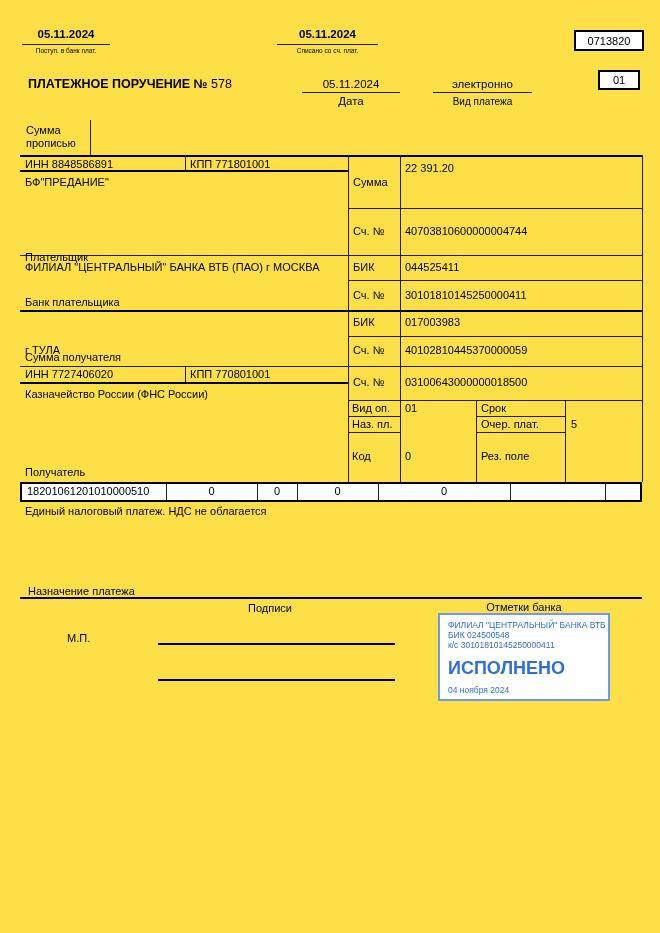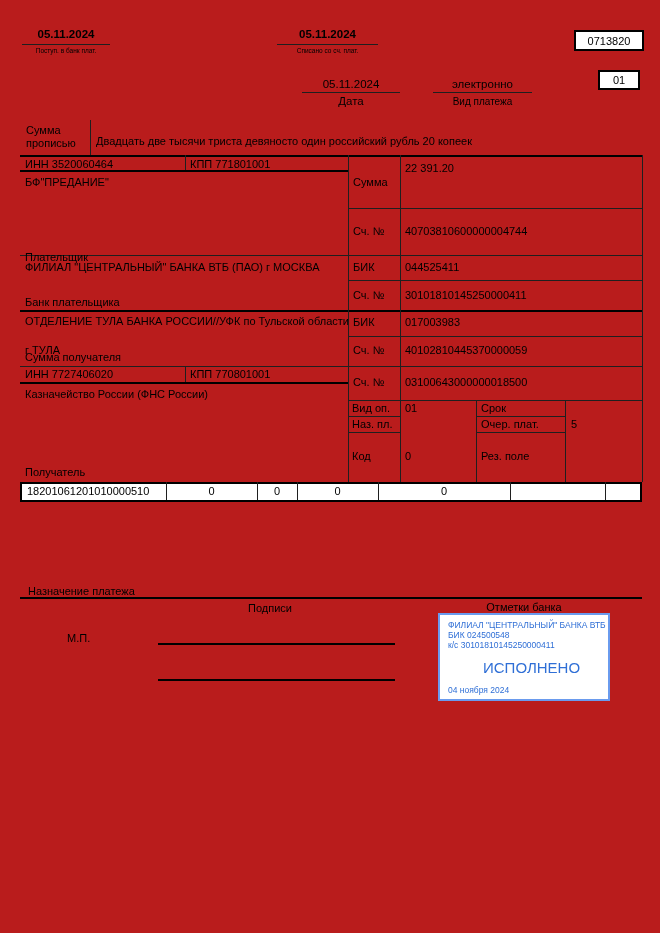--- a/index.html
+++ b/index.html
@@ -1,69 +1,72 @@
 <!DOCTYPE html>
 <html><head>
 <meta charset="utf-8">
 <style>
   html,body { margin:0; padding:0; background:#fff; }
-  .page { position:relative; width:660px; height:933px; background:#b91c1c;
+  .page { position:relative; width:660px; height:933px; background:#fde047;
           font-family:"Liberation Sans", sans-serif; color:#000; overflow:hidden; }
   .t  { position:absolute; font-size:11px; line-height:13px; white-space:nowrap; color:#000; }
   .tc { text-align:center; }
   .ts { font-size:6.5px; line-height:8px; }
   .b  { font-weight:bold; }
   .semi { font-weight:600; font-size:11.5px; }
   .hl { position:absolute; height:1px; background:#1f1f1f; }
   .hl2{ position:absolute; height:2px; background:#000; }
   .vl { position:absolute; width:1px; background:#1f1f1f; }
   .box{ position:absolute; border:2px solid #000; display:flex; align-items:center;
         justify-content:center; font-size:11px; background:#fff; }
   .title { position:absolute; font-size:12.5px; white-space:nowrap; }
   .stamp { position:absolute; left:438px; top:613px; width:168px; height:84px;
            border:2px solid #6a9bee; background:#fff; }
   .stamp .s { position:absolute; left:8px; font-size:8.5px; line-height:10px;
               color:#2f6fd6; white-space:nowrap; }
-  .stamp .big { font-size:15px; font-weight:normal;margin-left:35px; }
+  .stamp .big { font-size:18px; font-weight:bold; }
   .marks-underline { border-bottom:1px solid #000; padding-bottom:2px; }
 </style>
 </head>
 <body>
 
 <div class="page">
 
   <div class="t tc semi" style="left:22px;top:28px;width:88px">05.11.2024</div>
   <div class="hl" style="left:22px;top:44px;width:88px"></div>
   <div class="t tc ts" style="left:22px;top:47px;width:88px">Поступ. в банк плат.</div>
 
   <div class="t tc semi" style="left:277px;top:28px;width:101px">05.11.2024</div>
   <div class="hl" style="left:277px;top:44px;width:101px"></div>
   <div class="t tc ts" style="left:277px;top:47px;width:101px">Списано со сч. плат.</div>
 
   <div class="box" style="left:574px;top:30px;width:66px;height:17px">
     <span>0713820</span>
   </div>
 
+  <div class="title" style="left:28px;top:77px">
+    <span class="b">ПЛАТЕЖНОЕ ПОРУЧЕНИЕ №</span>
+    <span>578</span>
+  </div>
 
   <div class="t tc" style="left:302px;top:78px;width:98px;font-size:11.5px">05.11.2024</div>
   <div class="hl" style="left:302px;top:92px;width:98px"></div>
   <div class="t tc" style="left:302px;top:95px;width:98px;font-size:11.5px">Дата</div>
 
   <div class="t tc" style="left:433px;top:78px;width:99px;font-size:11.5px">электронно</div>
   <div class="hl" style="left:433px;top:92px;width:99px"></div>
   <div class="t tc" style="left:433px;top:95px;width:99px;font-size:10px">Вид платежа</div>
 
   <div class="box" style="left:598px;top:70px;width:38px;height:16px">
     <span>01</span>
   </div>
 
   <div class="t" style="left:26px;top:124px">Сумма</div>
   <div class="t" style="left:26px;top:137px">прописью</div>
   <div class="vl" style="left:90px;top:120px;height:36px"></div>
-  <div class="t" style="left:96px;top:135px">Двадцать две тысячи триста девяносто один российский рубль 20 копеек</div>
 
   <div class="hl2" style="left:20px;top:155px;width:622px"></div>
   <div class="hl2" style="left:20px;top:170px;width:328px"></div>
   <div class="hl" style="left:20px;top:255px;width:622px"></div>
   <div class="hl2" style="left:20px;top:310px;width:622px"></div>
   <div class="hl" style="left:20px;top:366px;width:622px"></div>
   <div class="hl2" style="left:20px;top:382px;width:328px"></div>
   <div class="hl" style="left:348px;top:208px;width:294px"></div>
   <div class="hl" style="left:348px;top:280px;width:294px"></div>
   <div class="hl" style="left:348px;top:336px;width:294px"></div>
@@ -74,38 +77,37 @@
   <div class="hl" style="left:476px;top:432px;width:89px"></div>
 
   <div class="vl" style="left:185px;top:155px;height:15px"></div>
   <div class="vl" style="left:185px;top:366px;height:16px"></div>
   <div class="vl" style="left:348px;top:155px;height:327px"></div>
   <div class="vl" style="left:400px;top:155px;height:327px"></div>
   <div class="vl" style="left:642px;top:155px;height:327px"></div>
   <div class="vl" style="left:476px;top:400px;height:82px"></div>
   <div class="vl" style="left:565px;top:400px;height:82px"></div>
 
-  <div class="t" style="left:25px;top:158px">ИНН 3520060464</div>
+  <div class="t" style="left:25px;top:158px">ИНН 8848586891</div>
   <div class="t" style="left:190px;top:158px">КПП 771801001</div>
   <div class="t" style="left:25px;top:176px">БФ"ПРЕДАНИЕ"</div>
   <div class="t" style="left:25px;top:251px">Плательщик</div>
 
   <div class="t" style="left:353px;top:176px">Сумма</div>
   <div class="t" style="left:405px;top:162px">22 391.20</div>
   <div class="t" style="left:353px;top:225px">Сч. №</div>
   <div class="t" style="left:405px;top:225px">40703810600000004744</div>
 
   <div class="t" style="left:25px;top:261px">ФИЛИАЛ "ЦЕНТРАЛЬНЫЙ" БАНКА ВТБ (ПАО) г МОСКВА</div>
   <div class="t" style="left:25px;top:296px">Банк плательщика</div>
   <div class="t" style="left:353px;top:261px">БИК</div>
   <div class="t" style="left:405px;top:261px">044525411</div>
   <div class="t" style="left:353px;top:289px">Сч. №</div>
   <div class="t" style="left:405px;top:289px">30101810145250000411</div>
 
-  <div class="t" style="left:25px;top:315px">ОТДЕЛЕНИЕ ТУЛА БАНКА РОССИИ//УФК по Тульской области</div>
   <div class="t" style="left:25px;top:344px">г ТУЛА</div>
   <div class="t" style="left:25px;top:351px">Сумма получателя</div>
   <div class="t" style="left:353px;top:316px">БИК</div>
   <div class="t" style="left:405px;top:316px">017003983</div>
   <div class="t" style="left:353px;top:344px">Сч. №</div>
   <div class="t" style="left:405px;top:344px">40102810445370000059</div>
 
   <div class="t" style="left:25px;top:368px">ИНН 7727406020</div>
   <div class="t" style="left:190px;top:368px">КПП 770801001</div>
   <div class="t" style="left:25px;top:388px">Казначейство России (ФНС России)</div>
@@ -131,20 +133,21 @@
   <div class="vl" style="left:510px;top:482px;height:18px"></div>
   <div class="vl" style="left:605px;top:482px;height:18px"></div>
   <div class="t" style="left:27px;top:485px">18201061201010000510</div>
   <div class="t tc" style="left:166px;top:485px;width:91px">0</div>
   <div class="t tc" style="left:257px;top:485px;width:40px">0</div>
   <div class="t tc" style="left:297px;top:485px;width:81px">0</div>
   <div class="t tc" style="left:378px;top:485px;width:132px">0</div>
   <div class="t tc" style="left:510px;top:485px;width:95px"></div>
   <div class="t tc" style="left:605px;top:485px;width:33px"></div>
 
+  <div class="t" style="left:25px;top:505px">Единый налоговый платеж. НДС не облагается</div>
   <div class="t" style="left:28px;top:585px">Назначение платежа</div>
   <div class="hl2" style="left:20px;top:597px;width:622px"></div>
 
   <div class="t tc" style="left:220px;top:602px;width:100px">Подписи</div>
   <div class="t tc marks-underline" style="left:472px;top:601px;width:104px">Отметки банка</div>
   <div class="t" style="left:67px;top:632px">М.П.</div>
   <div class="hl2" style="left:158px;top:643px;width:237px"></div>
   <div class="hl2" style="left:158px;top:679px;width:237px"></div>
 
   <div class="stamp">

